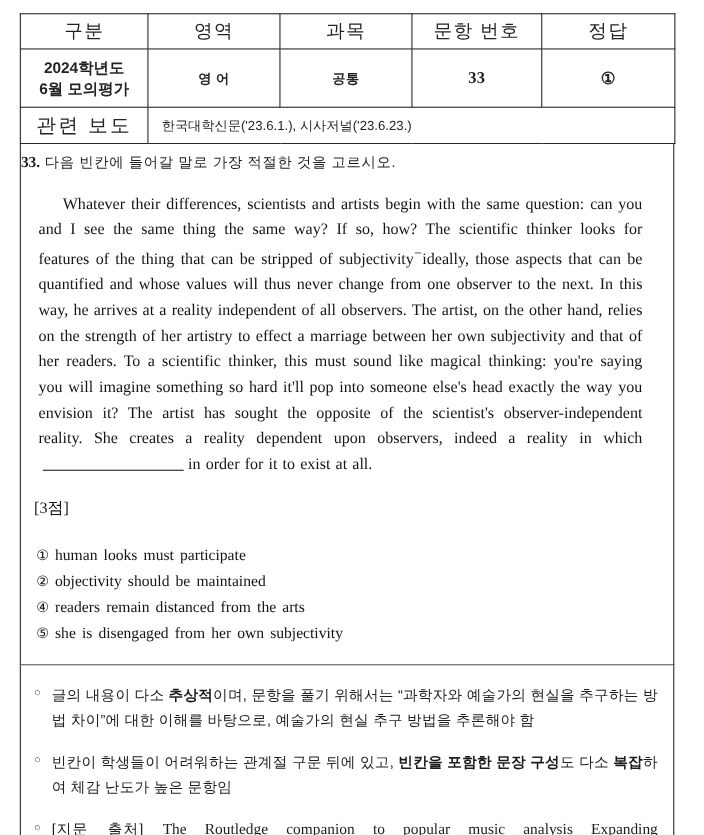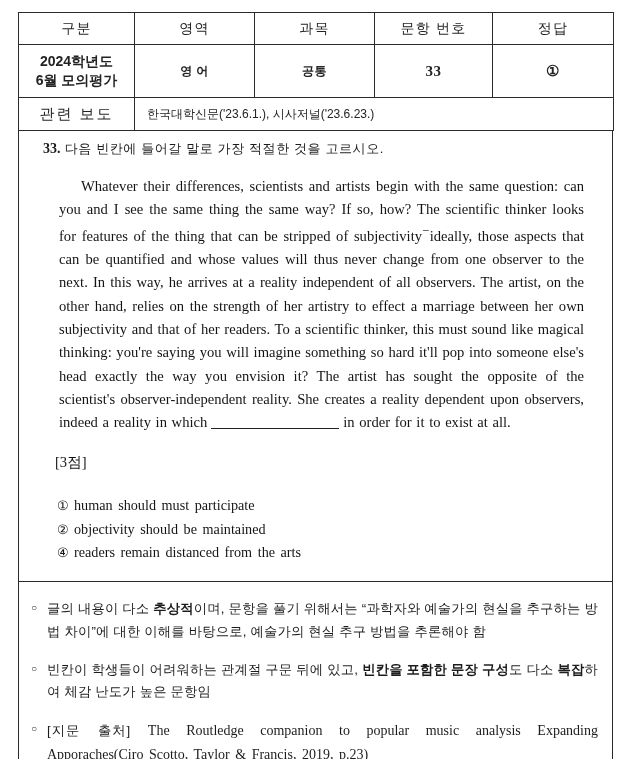--- a/index.html
+++ b/index.html
@@ -32,21 +32,21 @@
   }
   table.info td {
     border: 1px solid #2a2a2a;
     text-align: center;
     vertical-align: middle;
     font-family: "Liberation Sans", "DejaVu Sans", sans-serif;
     color: #232323;
   }
   table.info tr.head td {
     height: 29px;
-    font-size: 14px;
+    font-size: 17px;
     letter-spacing: 1.2px;
     font-weight: 400;
   }
   table.info tr.body td {
     height: 50px;
     font-size: 12px;
     font-weight: bold;
     letter-spacing: 0.4px;
   }
   table.info tr.body td.grade {
@@ -55,39 +55,39 @@
     letter-spacing: 0px;
     margin-top: 48px;
   }
   table.info tr.body td.num,
   table.info tr.body td.ans {
     font-family: "Liberation Serif", "DejaVu Serif", serif;
     font-size: 15px;
   }
   table.info tr.press td {
     height: 30px;
-    font-size: 15px;
+    font-size: 18px;
     letter-spacing: 1px;
   }
   table.info tr.press td.press-label {
     letter-spacing: 2px;
   }
   table.info tr.press td.press-value {
     text-align: left;
     padding-left: 12px;
     letter-spacing: 0px;
     font-size: 12px;
   }
 
   
   .qbox {
     border: 1px solid #2a2a2a;
     border-top: none;
     box-sizing: border-box;
-    padding: 7px 12px 10px 24px;
+    padding: 7px 12px 10px 0;
     background: #fff;
   }
   .qstem {
     font-family: "Liberation Sans", "DejaVu Sans", sans-serif;
     font-size: 13px;
     letter-spacing: 0.6px;
     color: #1c1c1c;
     margin: 0 0 3px 0;
     line-height: 1.5;
   }
@@ -234,27 +234,30 @@
       <span class="qnum">33.</span>
       <span>다음 빈칸에 들어갈 말로 가장 적절한 것을 고르시오.</span>
     </p>
 
     <p class="passage"><span>Whatever their differences, scientists and artists begin with the same question: can you and I see the same thing the same way? If so, how? The scientific thinker looks for features of the thing that can be stripped of subjectivity</span><span class="dash">⁻</span><span>ideally, those aspects that can be quantified and whose values will thus never change from one observer to the next. In this way, he arrives at a reality independent of all observers. The artist, on the other hand, relies on the strength of her artistry to effect a marriage between her own subjectivity and that of her readers. To a scientific thinker, this must sound like magical thinking: you're saying you will imagine something so hard it'll pop into someone else's head exactly the way you envision it? The artist has sought the opposite of the scientist's observer-independent reality. She creates a reality dependent upon observers, indeed a reality in which</span><span class="blank"></span><span>in order for it to exist at all.</span></p>
 
     <p class="points">[3점]</p>
 
     <ul class="options">
       <li>
-        <span class="mark">①</span><span>human should must participate</span>
+        <span class="mark">①</span><span>human looks must participate</span>
       </li>
       <li>
         <span class="mark">②</span><span>objectivity should be maintained</span>
       </li>
       <li>
         <span class="mark">④</span><span>readers remain distanced from the arts</span>
+      </li>
+      <li>
+        <span class="mark">⑤</span><span>she is disengaged from her own subjectivity</span>
       </li>
     </ul>
   </div>
 
   <div class="cbox">
 
     <div class="cnote">
       <div class="cbullet">○</div>
       <div class="ctext"><span>글의 내용이 다소 </span><b>추상적</b><span>이며, 문항을 풀기 위해서는 “과학자와 예술가의 현실을 추구하는 방법 차이”에 대한 이해를 바탕으로, 예술가의 현실 추구 방법을 추론해야 함</span></div>
     </div>

